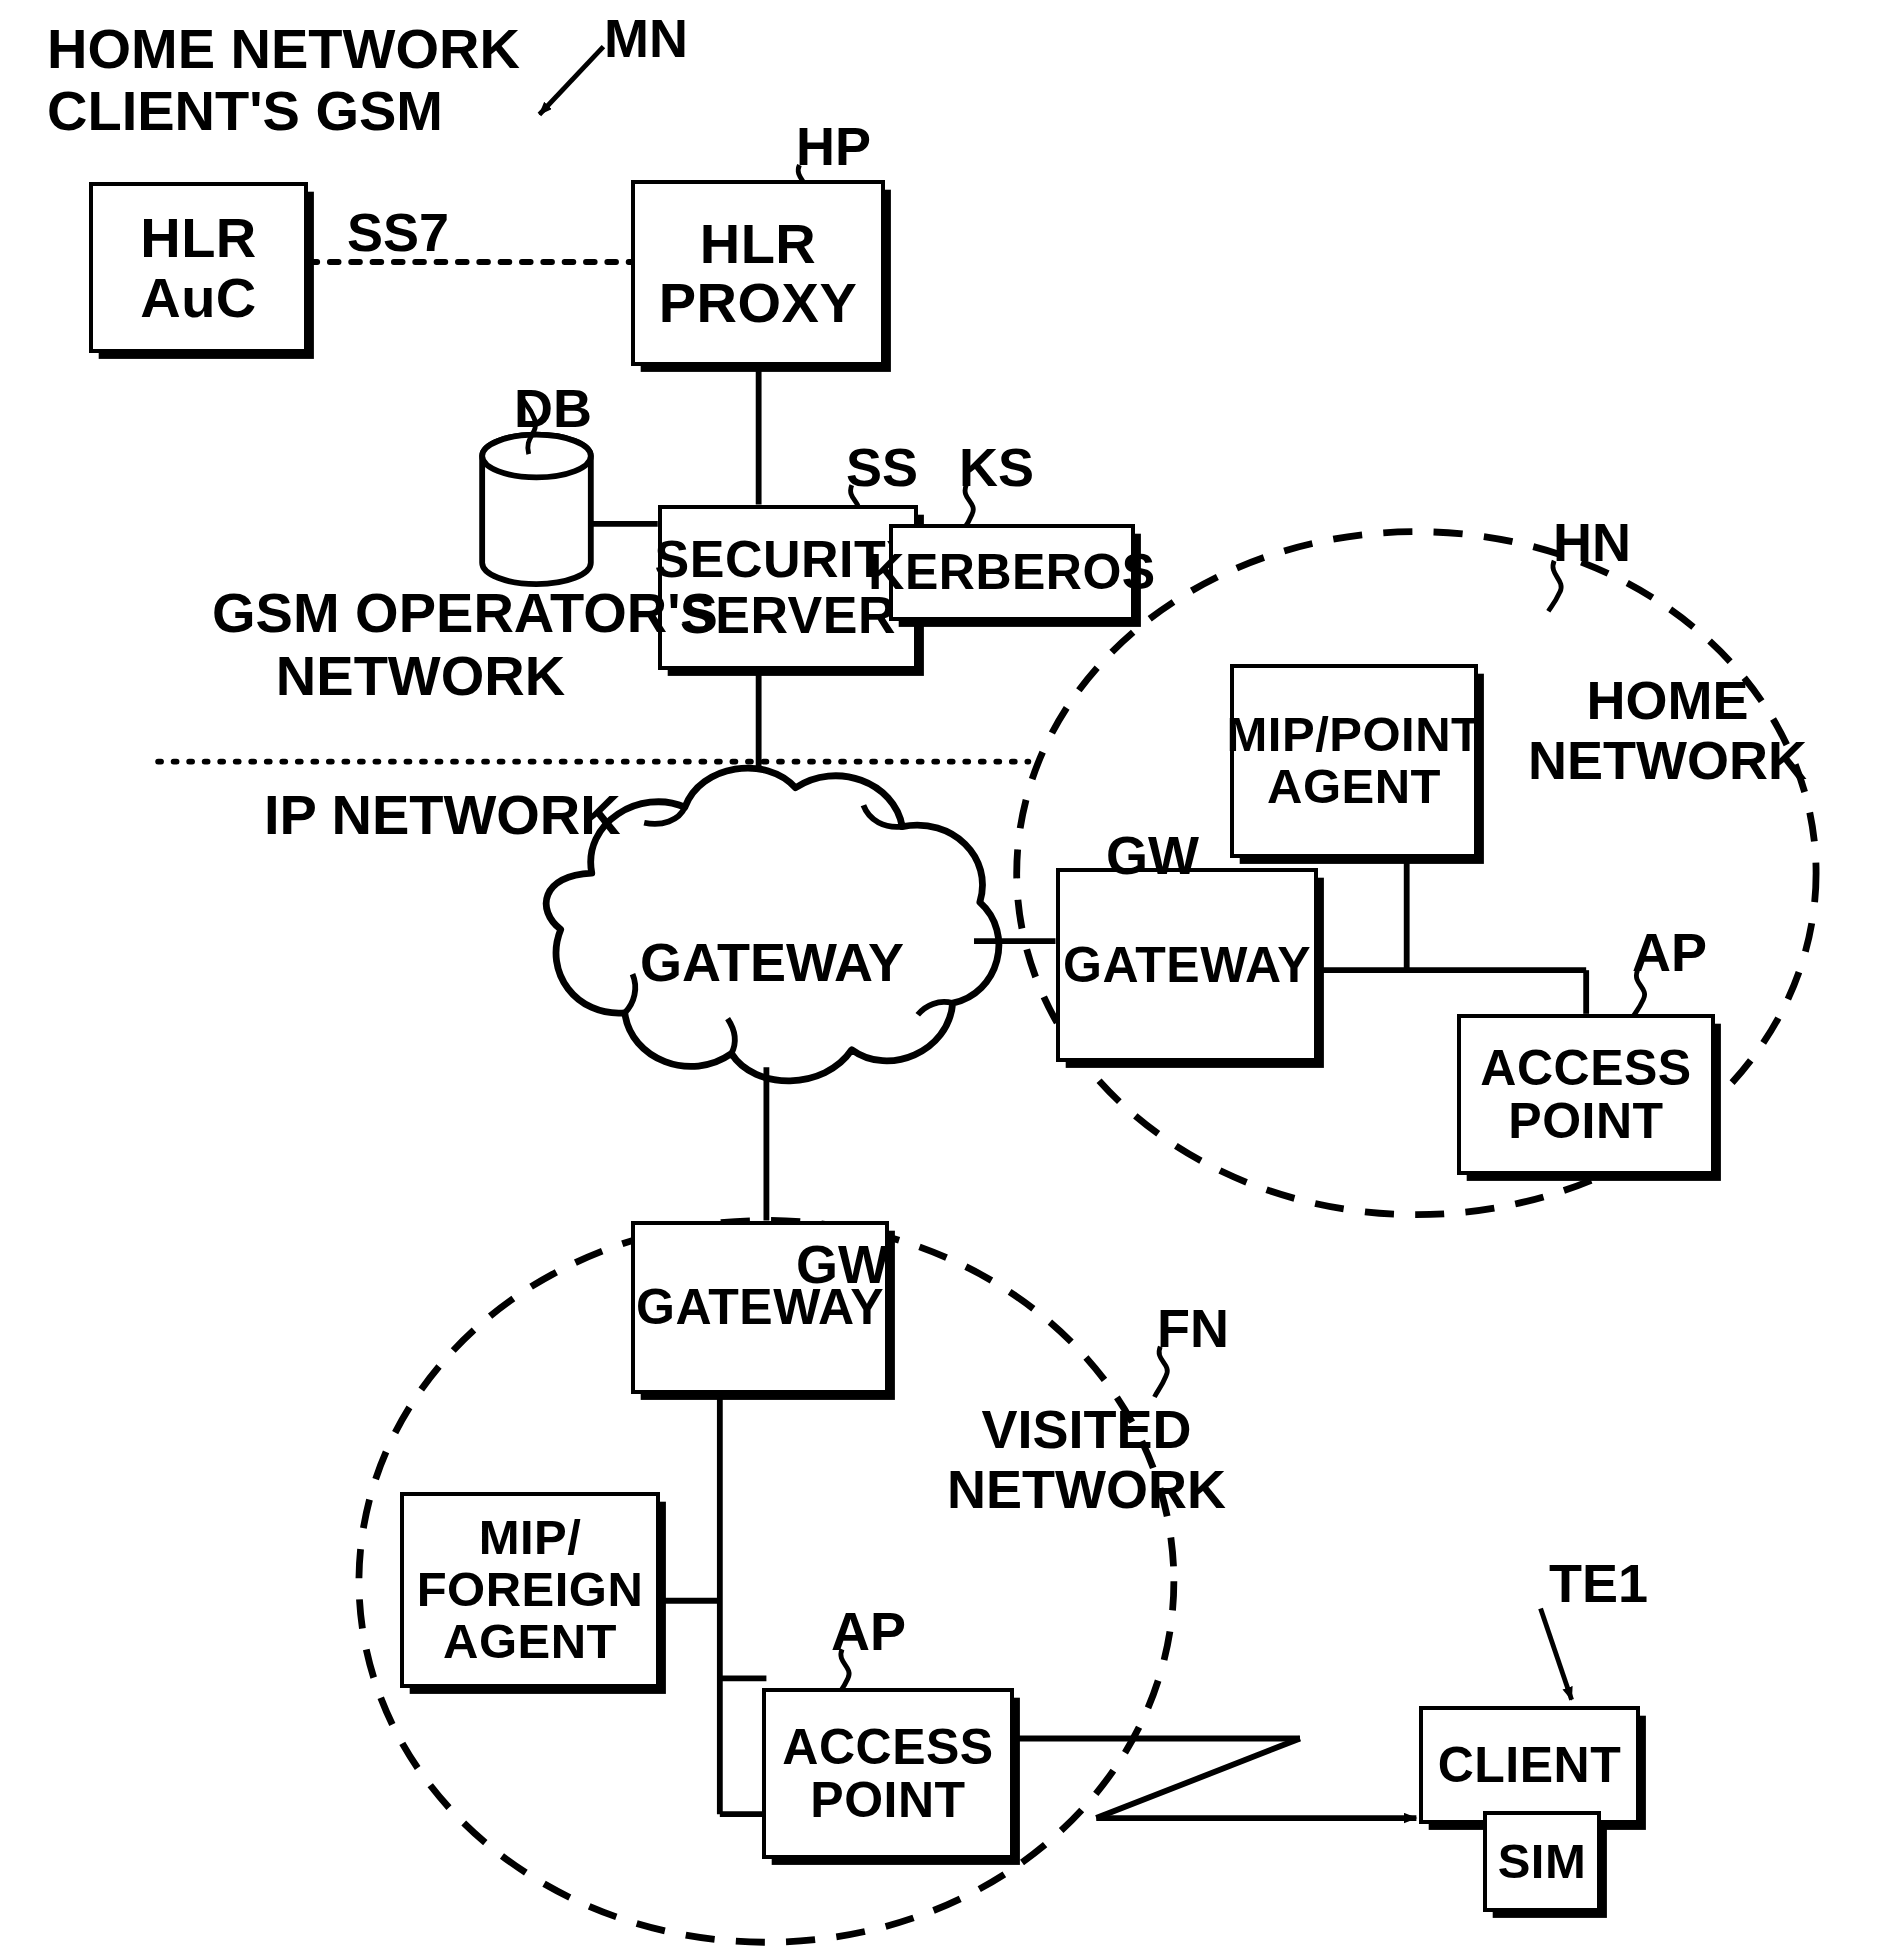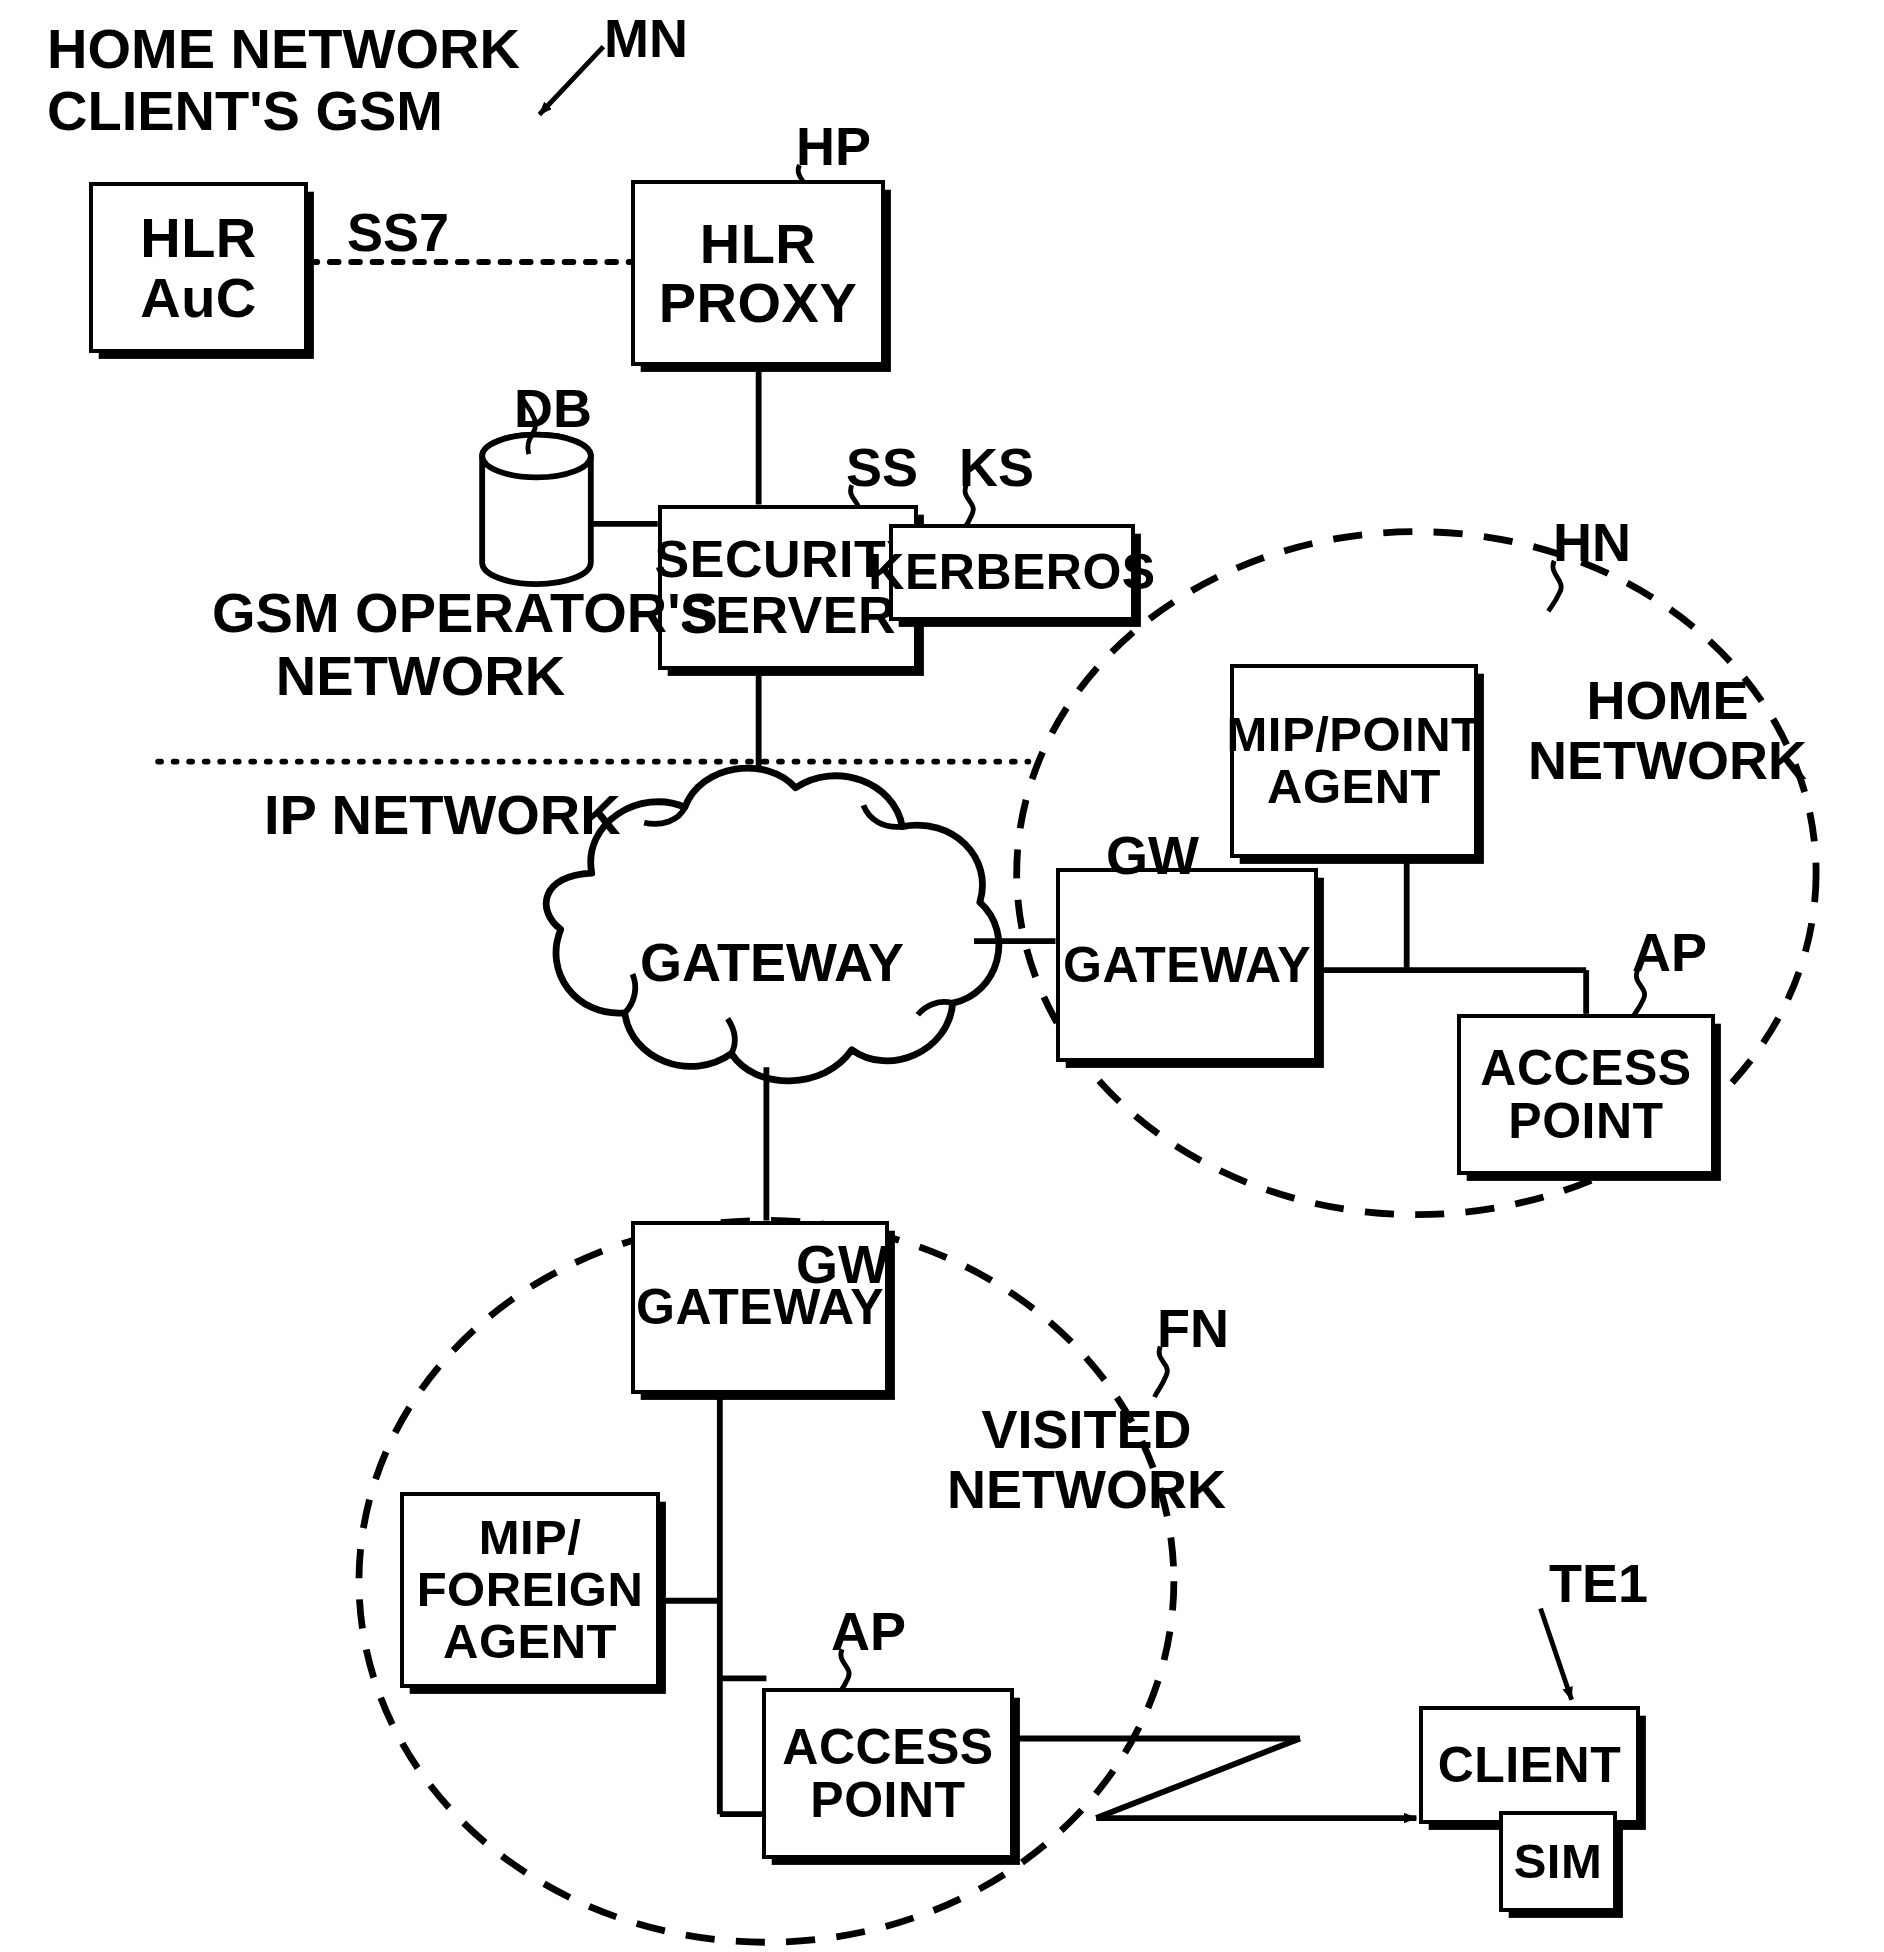--- a/index.html
+++ b/index.html
@@ -268,18 +268,18 @@
 
   <div class="nodebox" style="left:762px;top:1688px;width:252px;height:171px;">
     <div class="ln f52">ACCESS</div>
     <div class="ln f52">POINT</div>
   </div>
 
   <div class="nodebox" style="left:1419px;top:1706px;width:221px;height:118px;">
     <div class="ln f52">CLIENT</div>
   </div>
 
-  <div class="nodebox" style="left:1483px;top:1811px;width:118px;height:101px;z-index:6;margin-left:16px;">
+  <div class="nodebox" style="left:1483px;top:1811px;width:118px;height:101px;z-index:6;">
     <div class="ln f50">SIM</div>
   </div>
 
 </div>
 
 
 </body></html>

